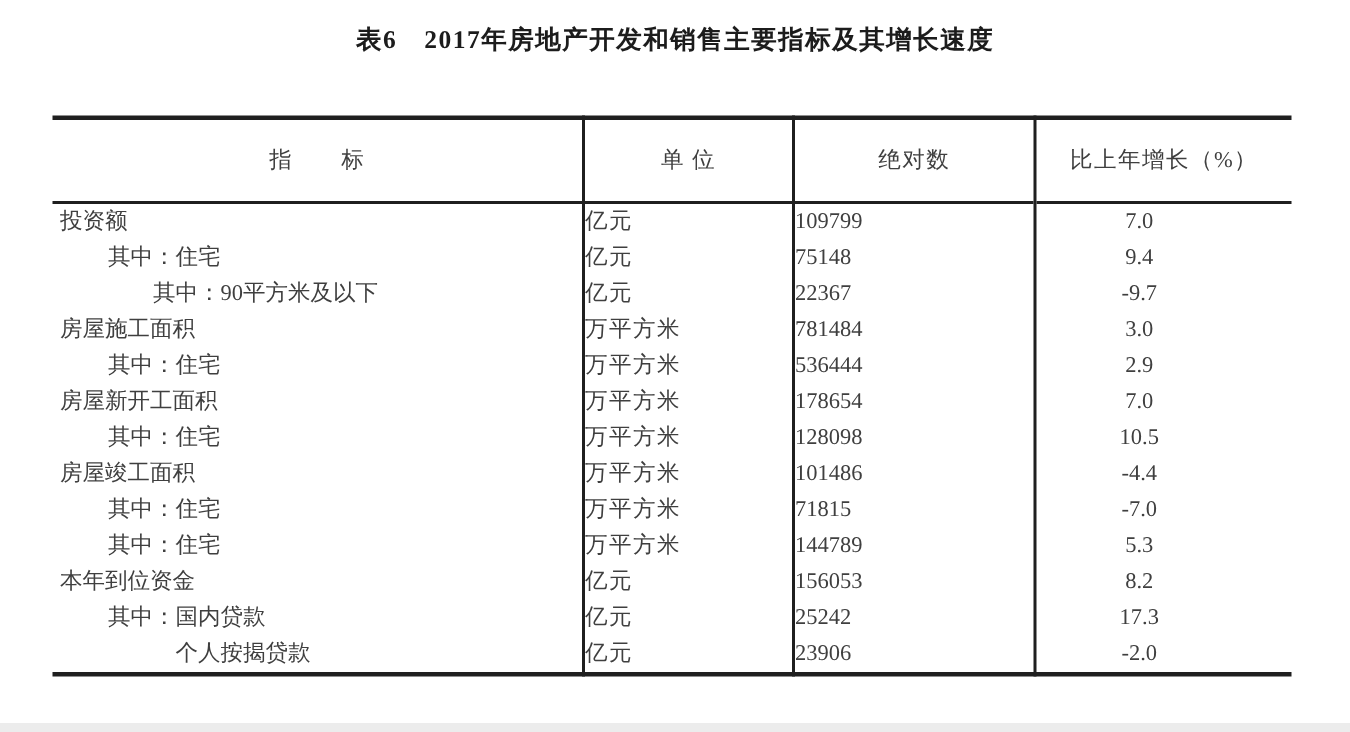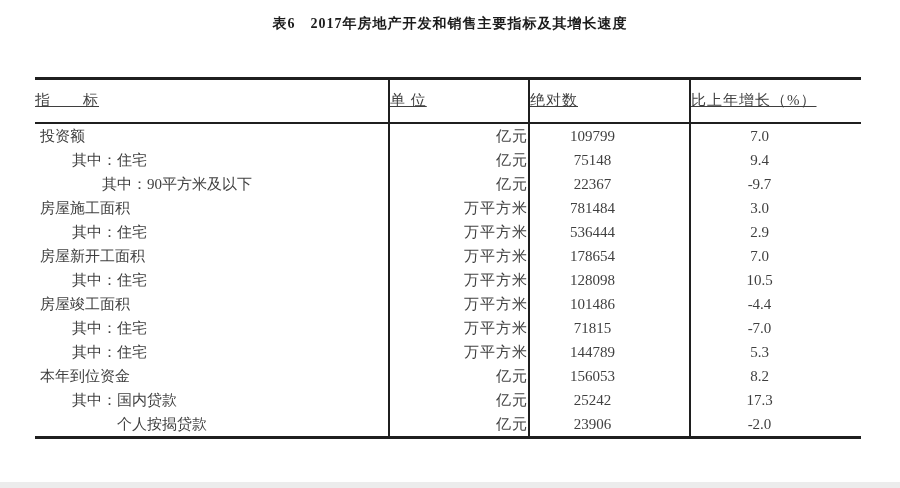--- a/index.html
+++ b/index.html
@@ -16,21 +16,21 @@
     height: 488px;
     background: var(--bg);
     font-family: "Liberation Serif", "DejaVu Serif", serif;
     position: relative;
     overflow: hidden;
   }
   .title {
     padding-top: 15px;
     height: 41px;
     text-align: center;
-    font-size: 14px;
+    font-size: 17px;
     font-weight: 700;
     color: var(--title);
     letter-spacing: 1px;
     white-space: pre;
   }
   table.indicators {
     border-collapse: collapse;
     table-layout: fixed;
     margin: 36px 0 0 35px;
     width: 826px;
@@ -40,36 +40,35 @@
     border-bottom: 3px solid var(--border);
   }
   col.c1 { width: 354px; }
   col.c2 { width: 140px; }
   col.c3 { width: 161px; }
   col.c4 { width: 171px; }
   th, td { padding: 0; font-weight: normal; }
   th + th, td + td { border-left: 2px solid var(--border); }
   thead tr { border-bottom: 2px solid var(--border); }
   thead th {
-    height: 44px;
-    text-align: left;
+    height: 56px;
+    text-align: center;
     vertical-align: middle;
     white-space: pre;
     letter-spacing: 1px;
-    text-decoration: underline;
   }
   tbody td {
     height: 24px;
     line-height: 24px;
     vertical-align: middle;
     white-space: pre;
   }
   td.c-ind { text-align: left; margin-top: 19px; }
-  td.c-unit { text-align: right; letter-spacing: 1px; }
-  td.c-abs { text-align: center; padding-right: 34px; }
+  td.c-unit { text-align: left; letter-spacing: 1px; }
+  td.c-abs { text-align: left; padding-right: 34px; }
   td.c-gro { text-align: center; padding-right: 33px; }
   .ind-0 { padding-left: 5px; }
   .ind-1 { padding-left: 37px; }
   .ind-2 { padding-left: 67px; }
   .ind-3 { padding-left: 82px; }
   .page-edge {
     position: absolute;
     left: 0;
     bottom: 0;
     width: 100%;

